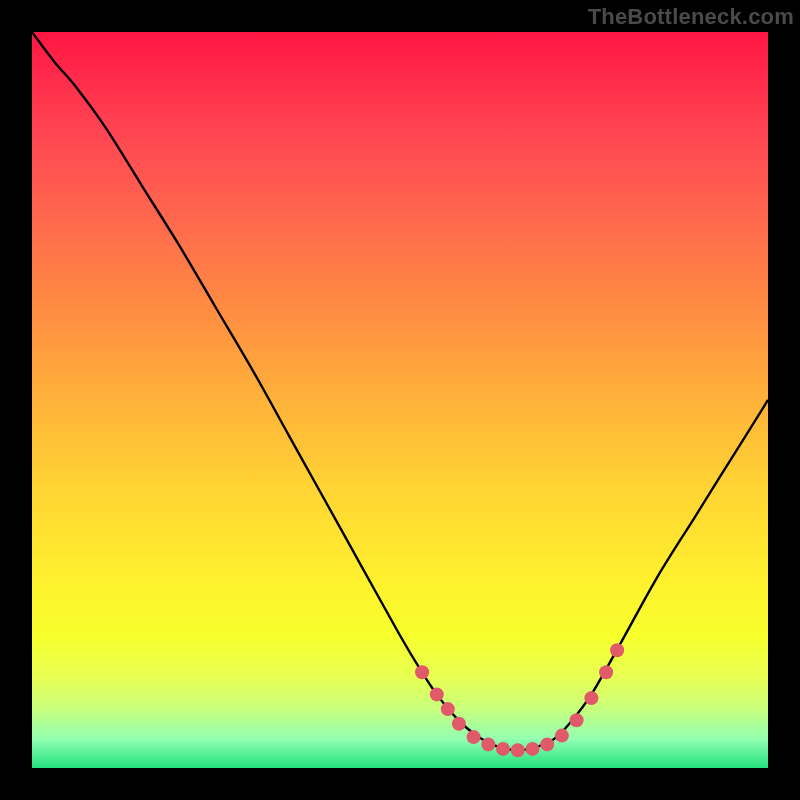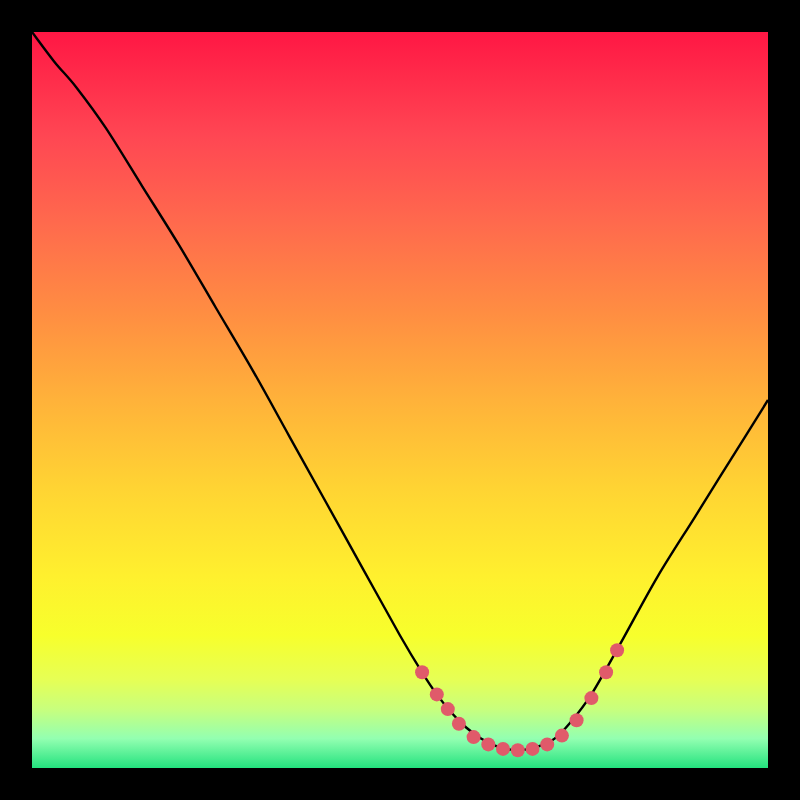--- a/index.html
+++ b/index.html
@@ -21,20 +21,21 @@
           #93ffb1 96%,
           #23e27e 100%)}
   .wm{position:absolute;right:6px;top:4px;color:#4a4a4a;font-size:22px;font-weight:600;letter-spacing:.2px}
   svg.curve{position:absolute;left:0;top:0;width:736px;height:736px}
   .dot{fill:#e05a6a}
 </style>
 </head>
 <body>
 
 <div class="frame">
+  <div class="wm">TheBottleneck.com</div>
   <div class="plot">
     <div class="grad"></div>
     <svg class="curve" viewBox="0 0 736 736" preserveAspectRatio="none">
       <path id="curvePath" d="M0.0,0.0 C3.7,4.9 14.7,20.2 22.1,29.4 C29.4,38.6 35.6,44.2 44.2,55.2 C52.7,66.2 62.6,79.1 73.6,95.7 C84.6,112.2 98.1,134.9 110.4,154.6 C122.7,174.2 134.9,193.2 147.2,213.4 C159.5,233.7 171.7,255.1 184.0,276.0 C196.3,296.9 208.5,317.1 220.8,338.6 C233.1,360.0 245.3,382.7 257.6,404.8 C269.9,426.9 282.1,449.0 294.4,471.0 C306.7,493.1 318.9,515.2 331.2,537.3 C343.5,559.4 358.2,586.3 368.0,603.5 C377.8,620.7 383.9,630.5 390.1,640.3 C396.2,650.1 399.9,655.7 404.8,662.4 C409.7,669.1 414.6,675.3 419.5,680.8 C424.4,686.3 429.3,691.2 434.2,695.5 C439.1,699.8 444.1,703.5 449.0,706.6 C453.9,709.6 458.8,712.1 463.7,713.9 C468.6,715.8 473.5,717.0 478.4,717.6 C483.3,718.2 488.2,718.2 493.1,717.6 C498.0,717.0 502.9,715.8 507.8,713.9 C512.7,712.1 517.7,710.2 522.6,706.6 C527.5,702.9 531.1,699.2 537.3,691.8 C543.4,684.5 550.8,675.9 559.4,662.4 C567.9,648.9 577.8,630.5 588.8,610.9 C599.8,591.3 613.3,565.5 625.6,544.6 C637.9,523.8 650.1,505.4 662.4,485.8 C674.7,466.1 686.9,446.5 699.2,426.9 C711.5,407.3 729.9,377.8 736.0,368.0" fill="none" stroke="#000000" stroke-width="2.4"></path>
       <g id="dots">
           <circle cx="390.1" cy="640.3" r="7" class="dot" fill="#e05a6a"></circle>
           <circle cx="404.8" cy="662.4" r="7" class="dot" fill="#e05a6a"></circle>
           <circle cx="415.8" cy="677.1" r="7" class="dot" fill="#e05a6a"></circle>
           <circle cx="426.9" cy="691.8" r="7" class="dot" fill="#e05a6a"></circle>
           <circle cx="441.6" cy="705.1" r="7" class="dot" fill="#e05a6a"></circle>

